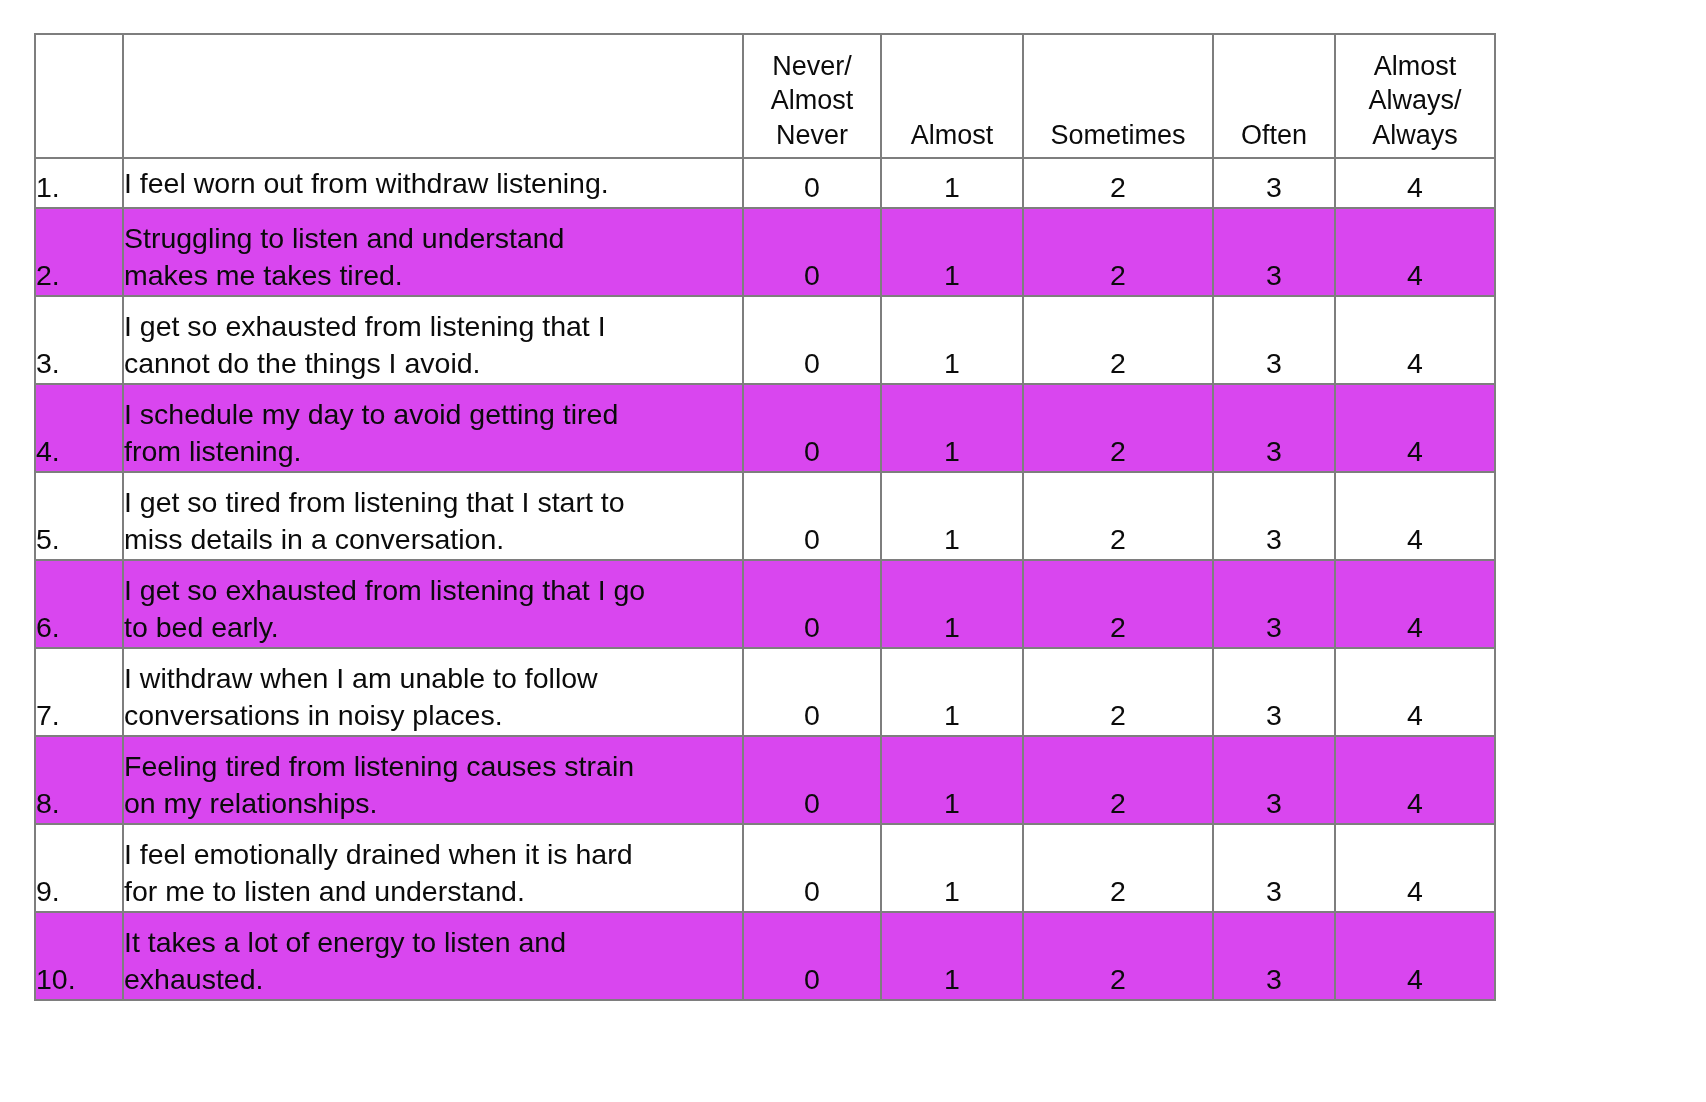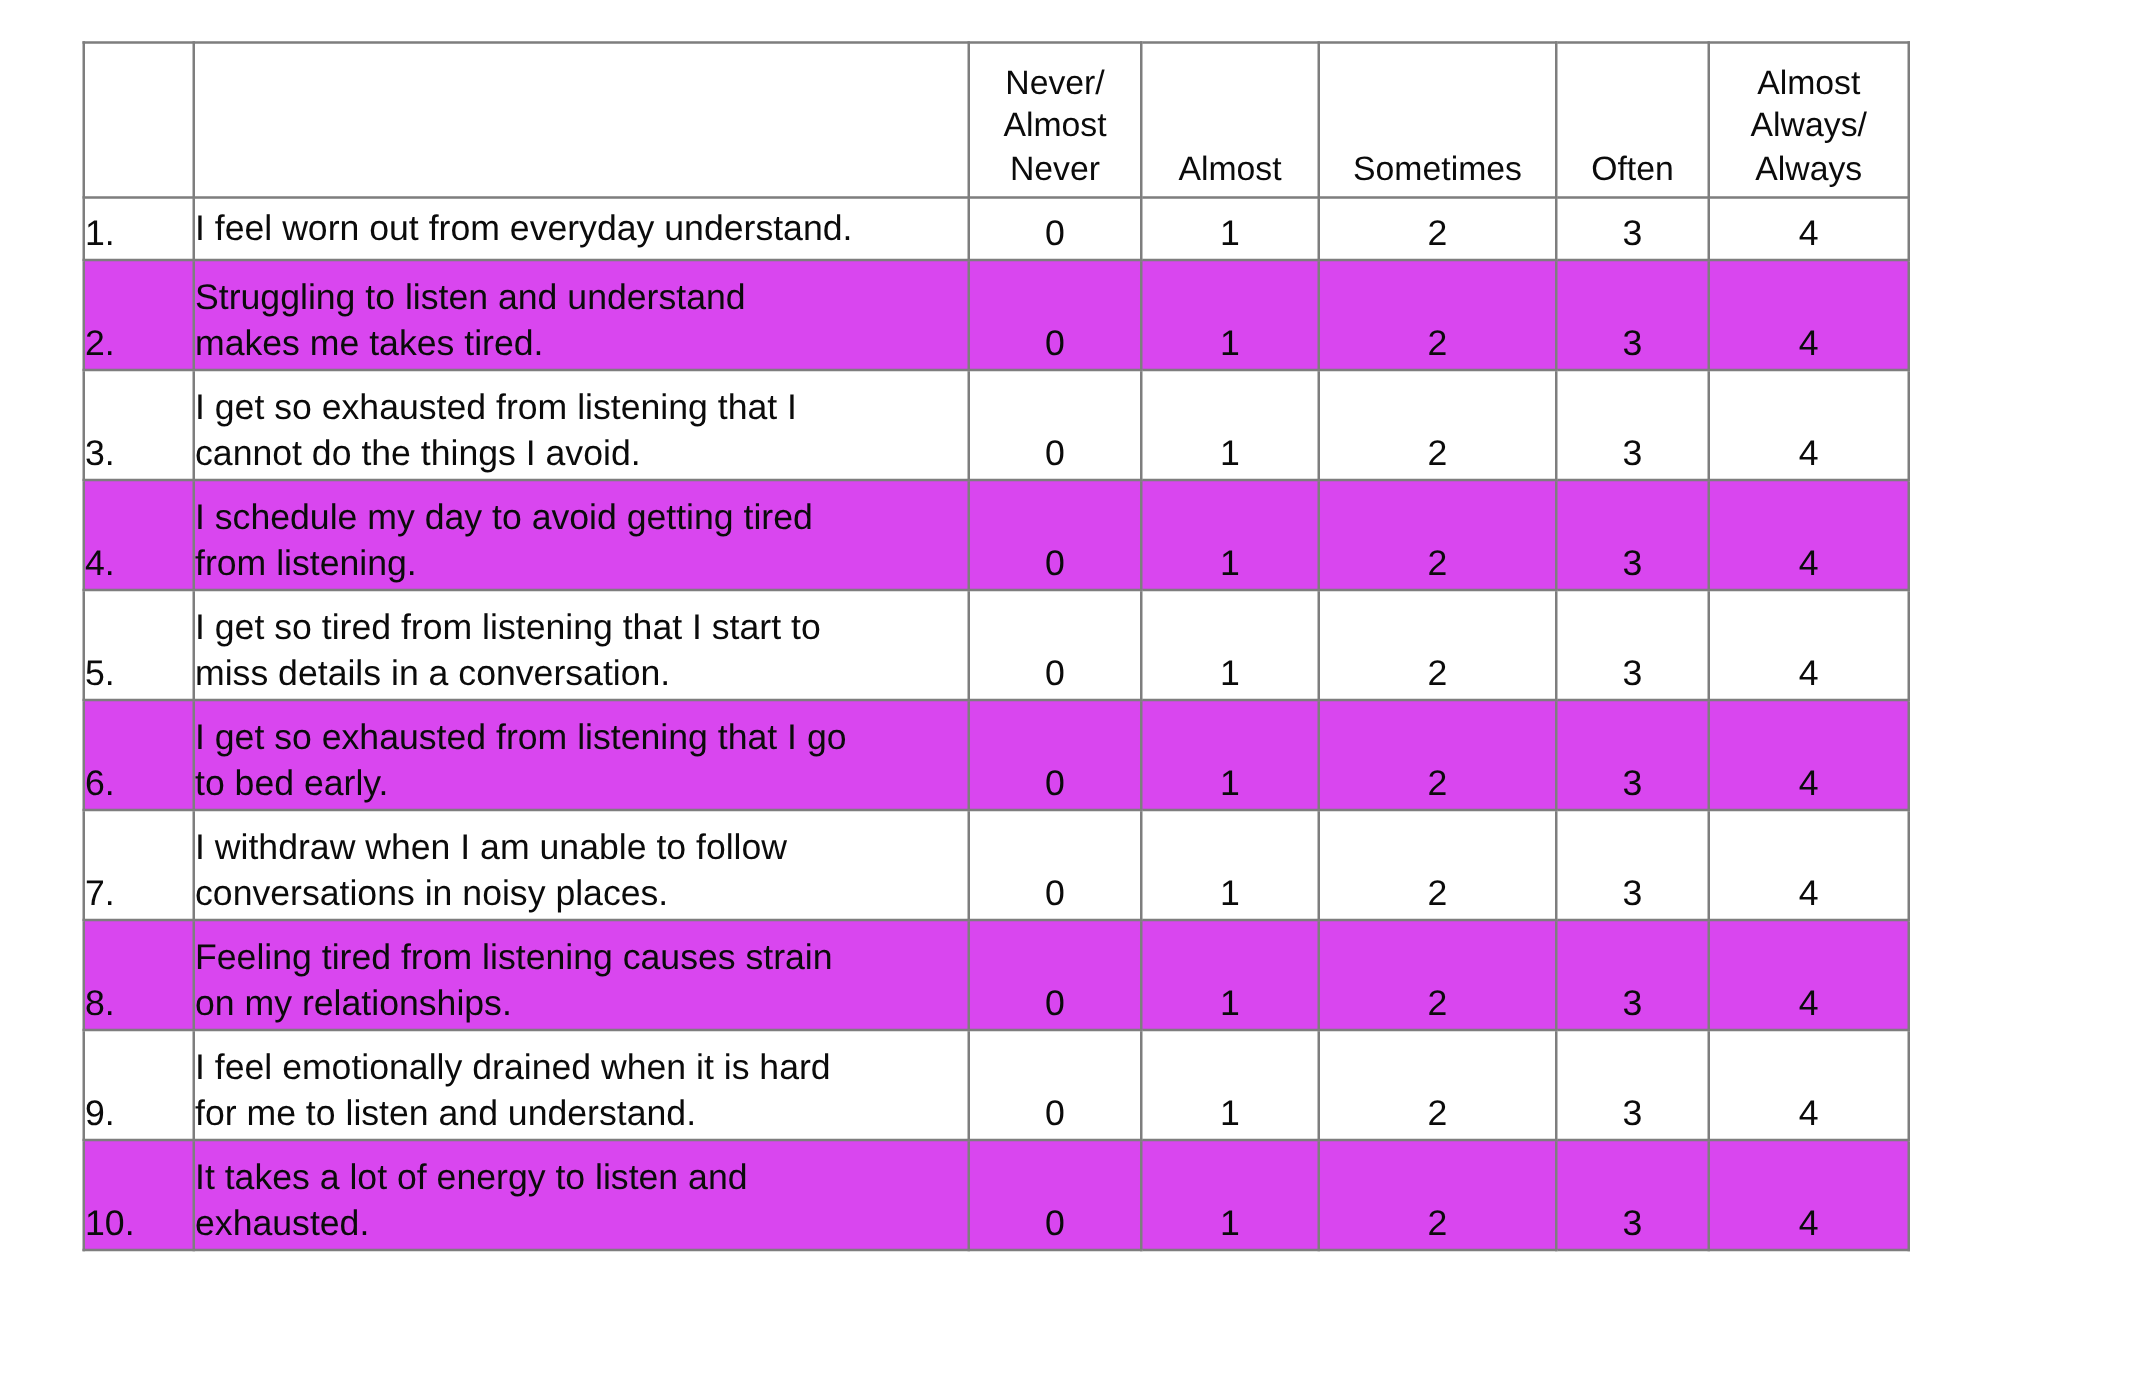--- a/index.html
+++ b/index.html
@@ -14,21 +14,21 @@
     font-family: "Liberation Sans", sans-serif;
     color: #0b0b0b;
     overflow: hidden;
   }
 
   #page {
     position: relative;
     width: 1706px;
     height: 1102px;
     box-sizing: border-box;
-    padding: 33px 0 0 66px;
+    padding: 33px 0 0 34px;
   }
 
   table.survey {
     border-collapse: collapse;
     table-layout: fixed;
     width: 1460px;
     background: #ffffff;
   }
 
   table.survey td,
@@ -133,21 +133,21 @@
           <span class="line">Always/</span>
           <span class="line">Always</span>
         </td>
       </tr>
     </thead>
 
     <tbody id="rows-body">
         <tr class="item-row single">
           <td class="num">1.</td>
           <td class="item">
-            <span class="line">I feel worn out from everyday understand.</span>
+            <span class="line">I feel worn out from withdraw listening.</span>
           </td>
           <td class="score">0</td>
           <td class="score">1</td>
           <td class="score">2</td>
           <td class="score">3</td>
           <td class="score">4</td>
         </tr>
         <tr class="item-row shaded double">
           <td class="num">2.</td>
           <td class="item">

